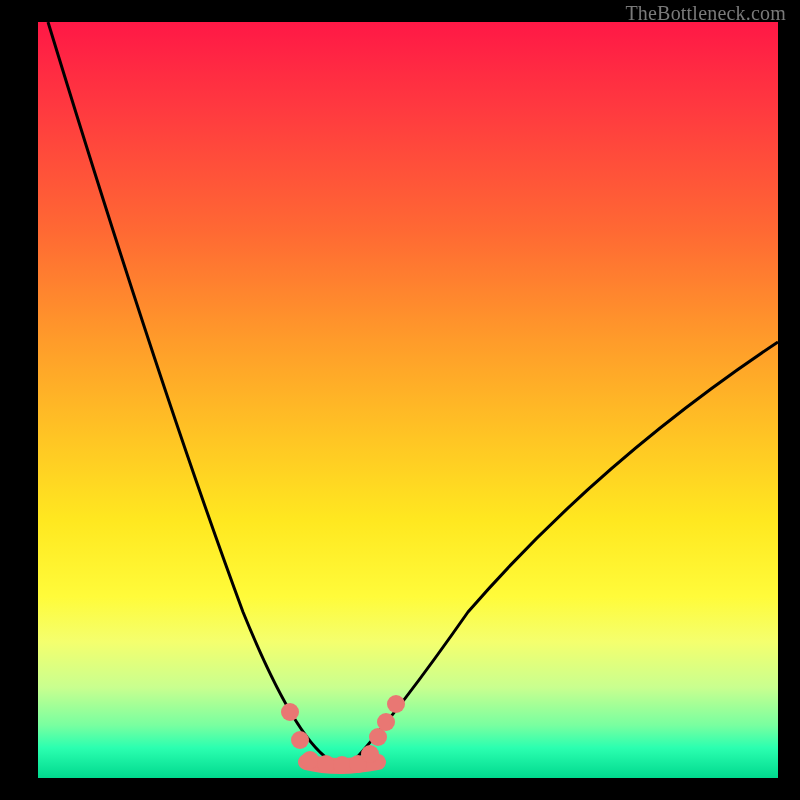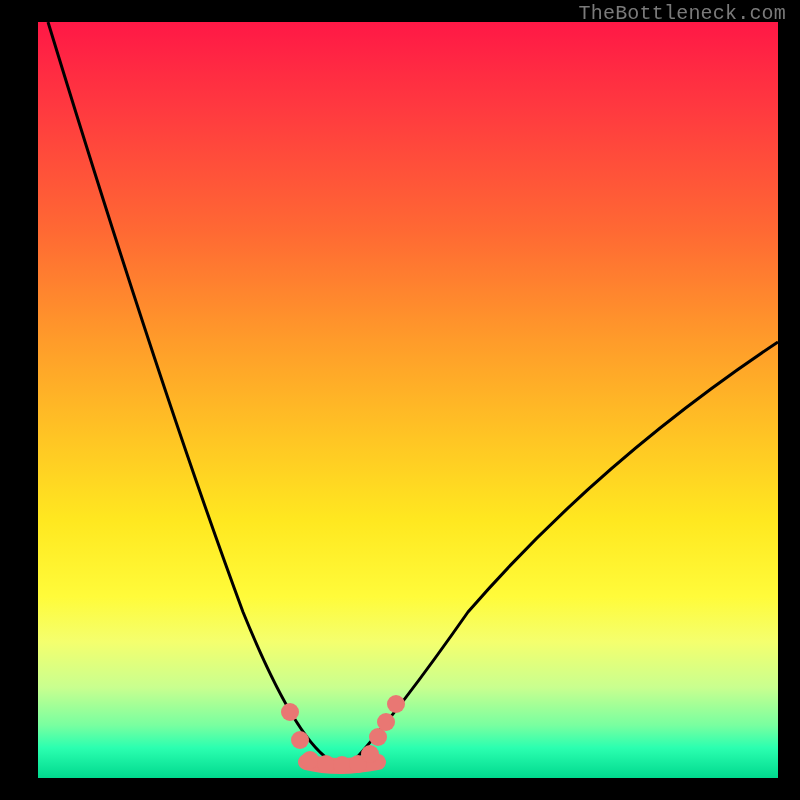--- a/index.html
+++ b/index.html
@@ -43,21 +43,21 @@
     position: absolute;
     left: 0;
     top: 0;
     width: 740px;
     height: 756px;
   }
   .watermark {
     position: absolute;
     top: 2px;
     right: 14px;
-    font-family: Liberation Mono, monospace;
+    font-family: Liberation Serif, serif;
     font-size: 20px;
     color: #7a7a7a;
     letter-spacing: 0.2px;
     user-select: none;
   }
 </style>
 </head>
 <body>
 
 <div class="frame">

